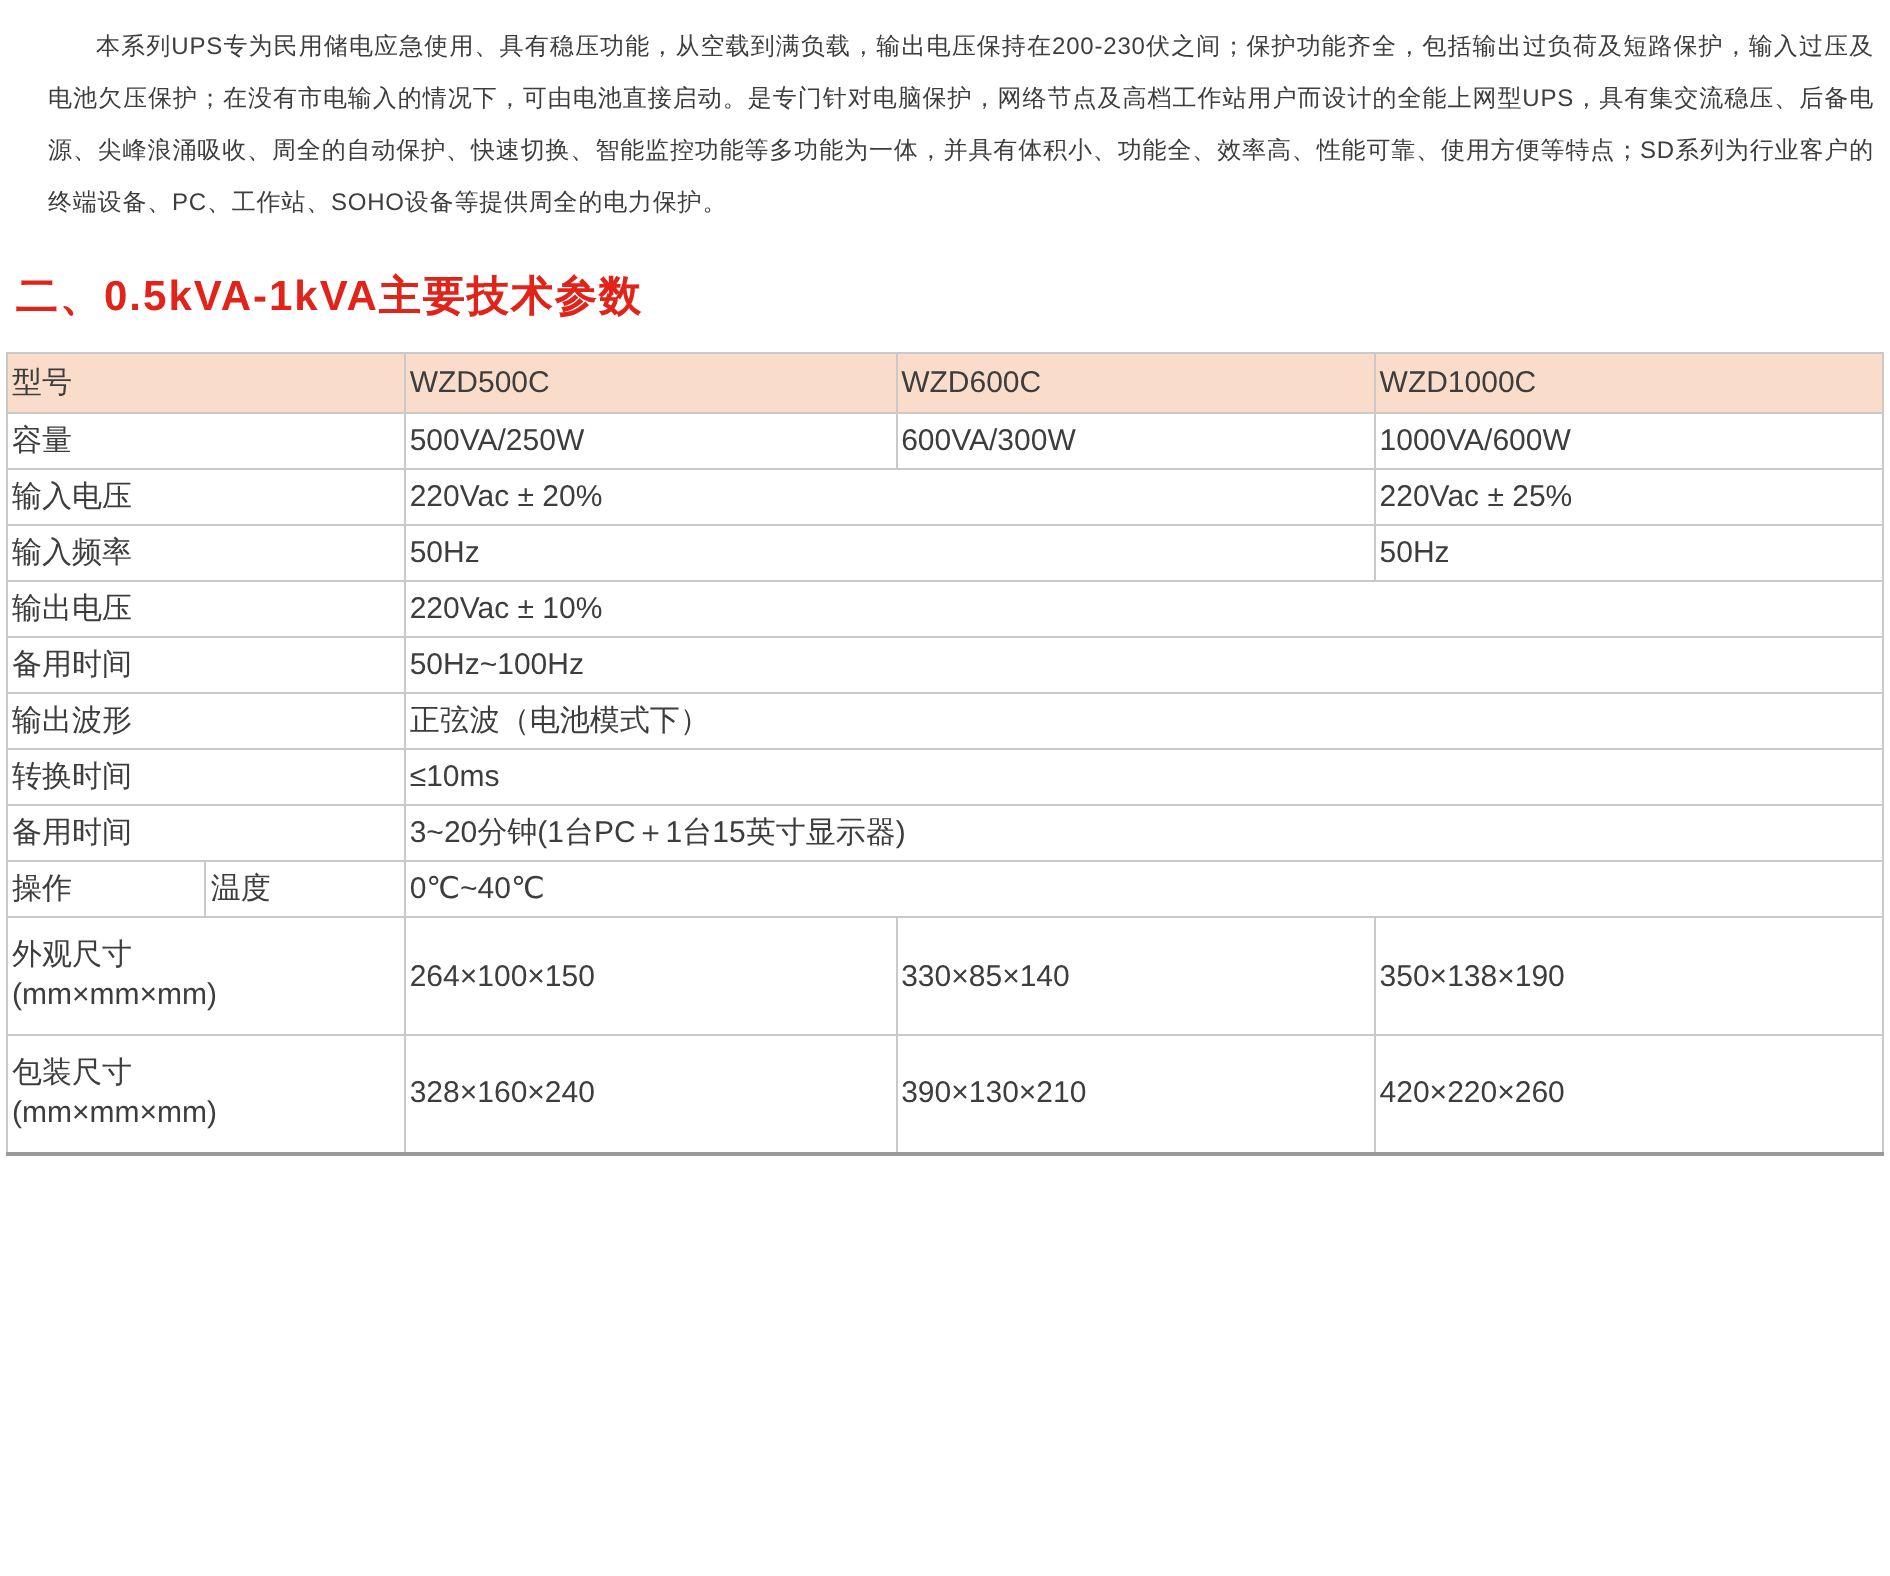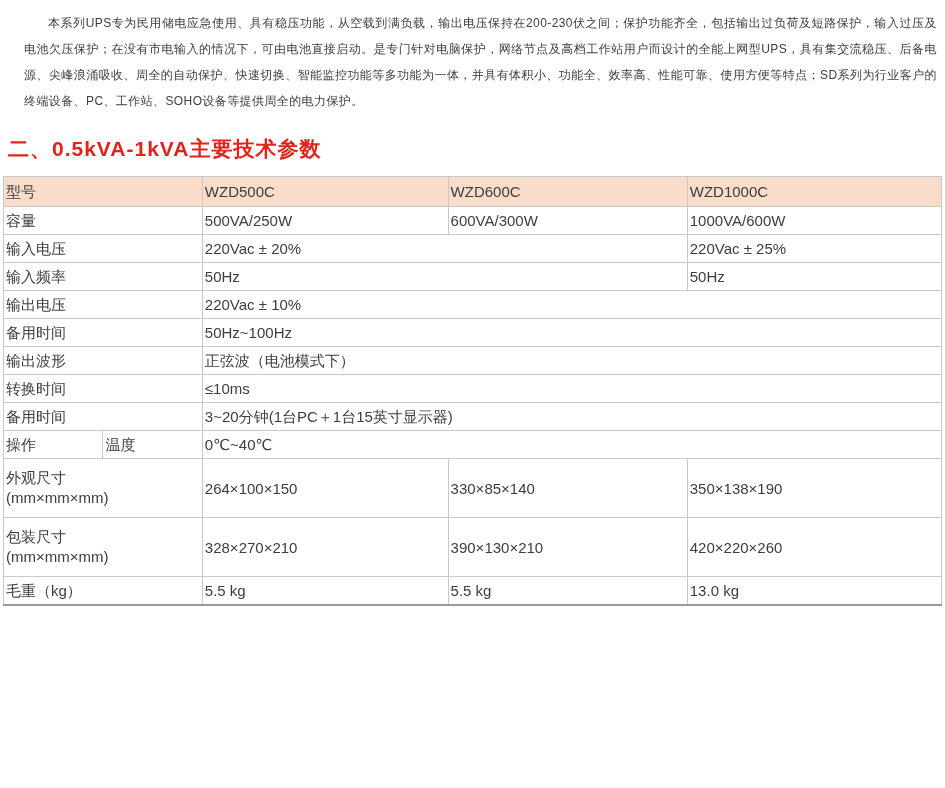--- a/index.html
+++ b/index.html
@@ -153,28 +153,22 @@
       <td>264×100×150</td>
       <td>330×85×140</td>
       <td>350×138×190</td>
     </tr>
 
     <tr class="tall-row">
       <td colspan="2" class="label-2line">
         <div>包装尺寸</div>
         <div>(mm×mm×mm)</div>
       </td>
-      <td>328×270×210</td>
+      <td>328×160×240</td>
       <td>390×130×210</td>
       <td>420×220×260</td>
     </tr>
 
 
-    <tr>
-      <td colspan="2">毛重（kg）</td>
-      <td>5.5 kg</td>
-      <td>5.5 kg</td>
-      <td>13.0 kg</td>
-    </tr>
 
   </tbody>
     </table>
 </div>
 
 </body></html>

